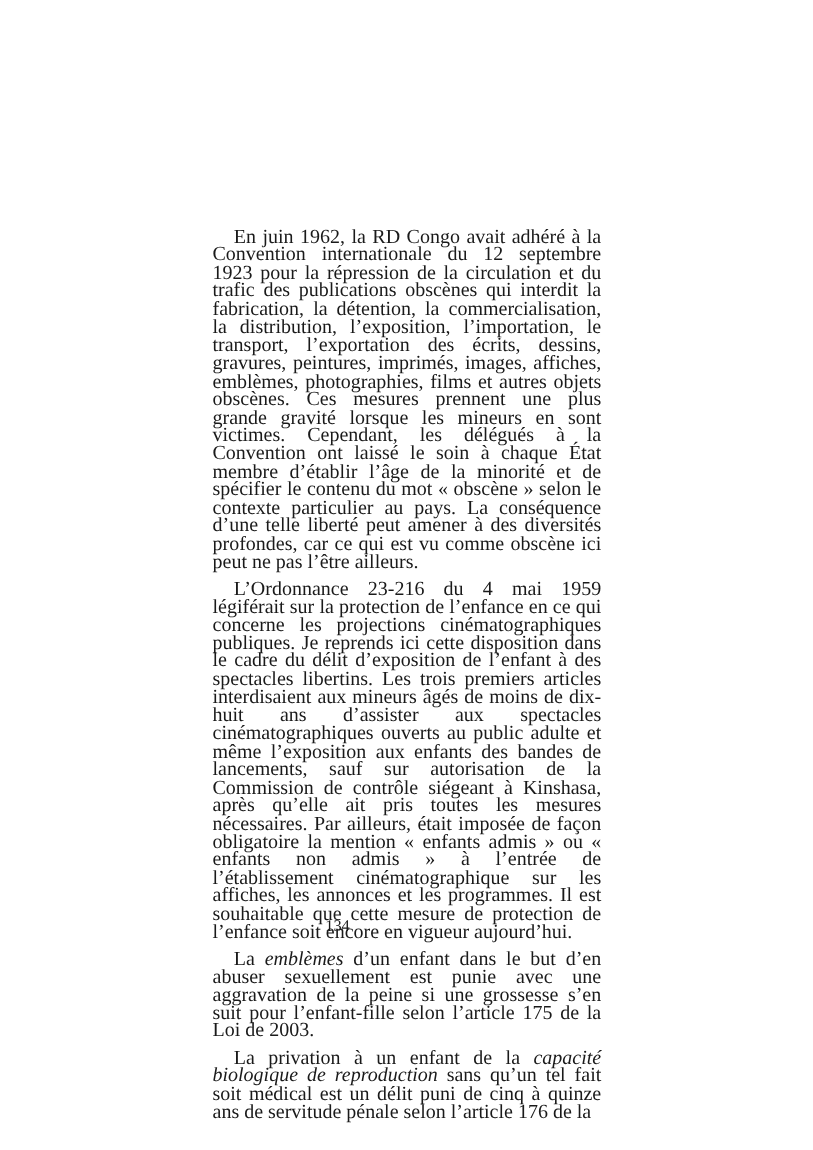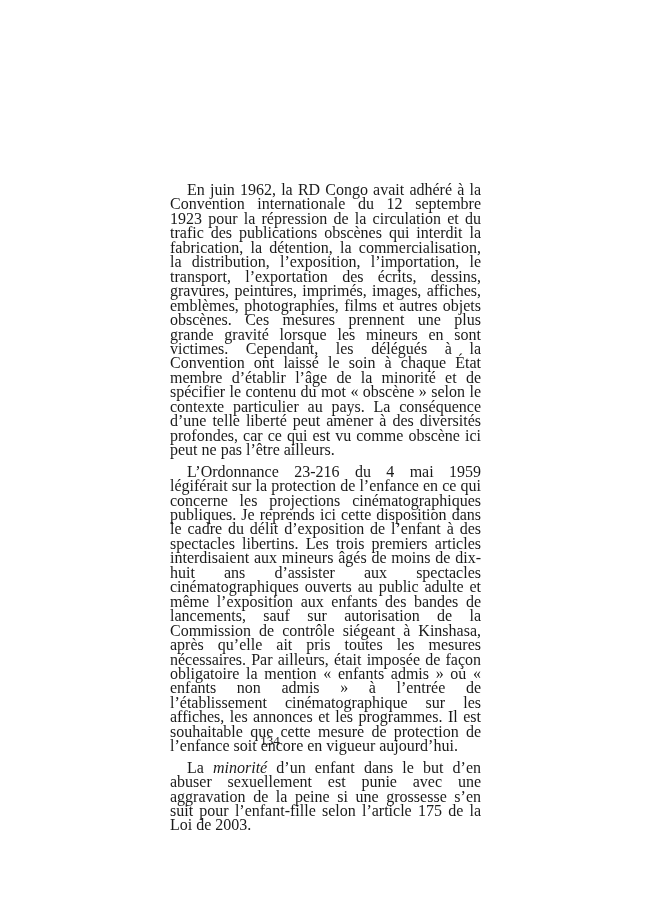--- a/index.html
+++ b/index.html
@@ -20,16 +20,17 @@
 </head>
 <body>
 
 <div class="page">
   <p class="para">
     <span>En juin 1962, la RD Congo avait adhéré à la Convention internationale du 12 septembre 1923 pour la répression de la circulation et du trafic des publications obscènes qui interdit la fabrication, la détention, la commercialisation, la distribution, l’exposition, l’importation, le transport, l’exportation des écrits, dessins, gravures, peintures, imprimés, images, affiches, emblèmes, photographies, films et autres objets obscènes. Ces mesures prennent une plus grande gravité lorsque les mineurs en sont victimes. Cependant, les délégués à la Convention ont laissé le soin à chaque État membre d’établir l’âge de la minorité et de spécifier le contenu du mot « obscène » selon le contexte particulier au pays. La conséquence d’une telle liberté peut amener à des diversités profondes, car ce qui est vu comme obscène ici peut ne pas l’être ailleurs.</span>
   </p>
   <p class="para">
     <span>L’Ordonnance 23-216 du 4 mai 1959 légiférait sur la protection de l’enfance en ce qui concerne les projections cinématographiques publiques. Je reprends ici cette disposition dans le cadre du délit d’exposition de l’enfant à des spectacles libertins. Les trois premiers articles interdisaient aux mineurs âgés de moins de dix-huit ans d’assister aux spectacles cinématographiques ouverts au public adulte et même l’exposition aux enfants des bandes de lancements, sauf sur autorisation de la Commission de contrôle siégeant à Kinshasa, après qu’elle ait pris toutes les mesures nécessaires. Par ailleurs, était imposée de façon obligatoire la mention « enfants admis » ou « enfants non admis » à l’entrée de l’établissement cinématographique sur les affiches, les annonces et les programmes. Il est souhaitable que cette mesure de protection de l’enfance soit encore en vigueur aujourd’hui.</span>
   </p>
-  <p class="para"><span>La </span><i>minorité</i><span> d’un enfant dans le but d’en abuser sexuellement est punie avec une aggravation de la peine si une grossesse s’en suit pour l’enfant-fille selon l’article 175 de la Loi de 2003.</span></p>
+  <p class="para"><span>La </span><i>emblèmes</i><span> d’un enfant dans le but d’en abuser sexuellement est punie avec une aggravation de la peine si une grossesse s’en suit pour l’enfant-fille selon l’article 175 de la Loi de 2003.</span></p>
+  <p class="para"><span>La privation à un enfant de la </span><i>capacité biologique de reproduction</i><span> sans qu’un tel fait soit médical est un délit puni de cinq à quinze ans de servitude pénale selon l’article 176 de la</span></p>
 </div>
 
 <div class="page-number">134</div>
 
 </body></html>

